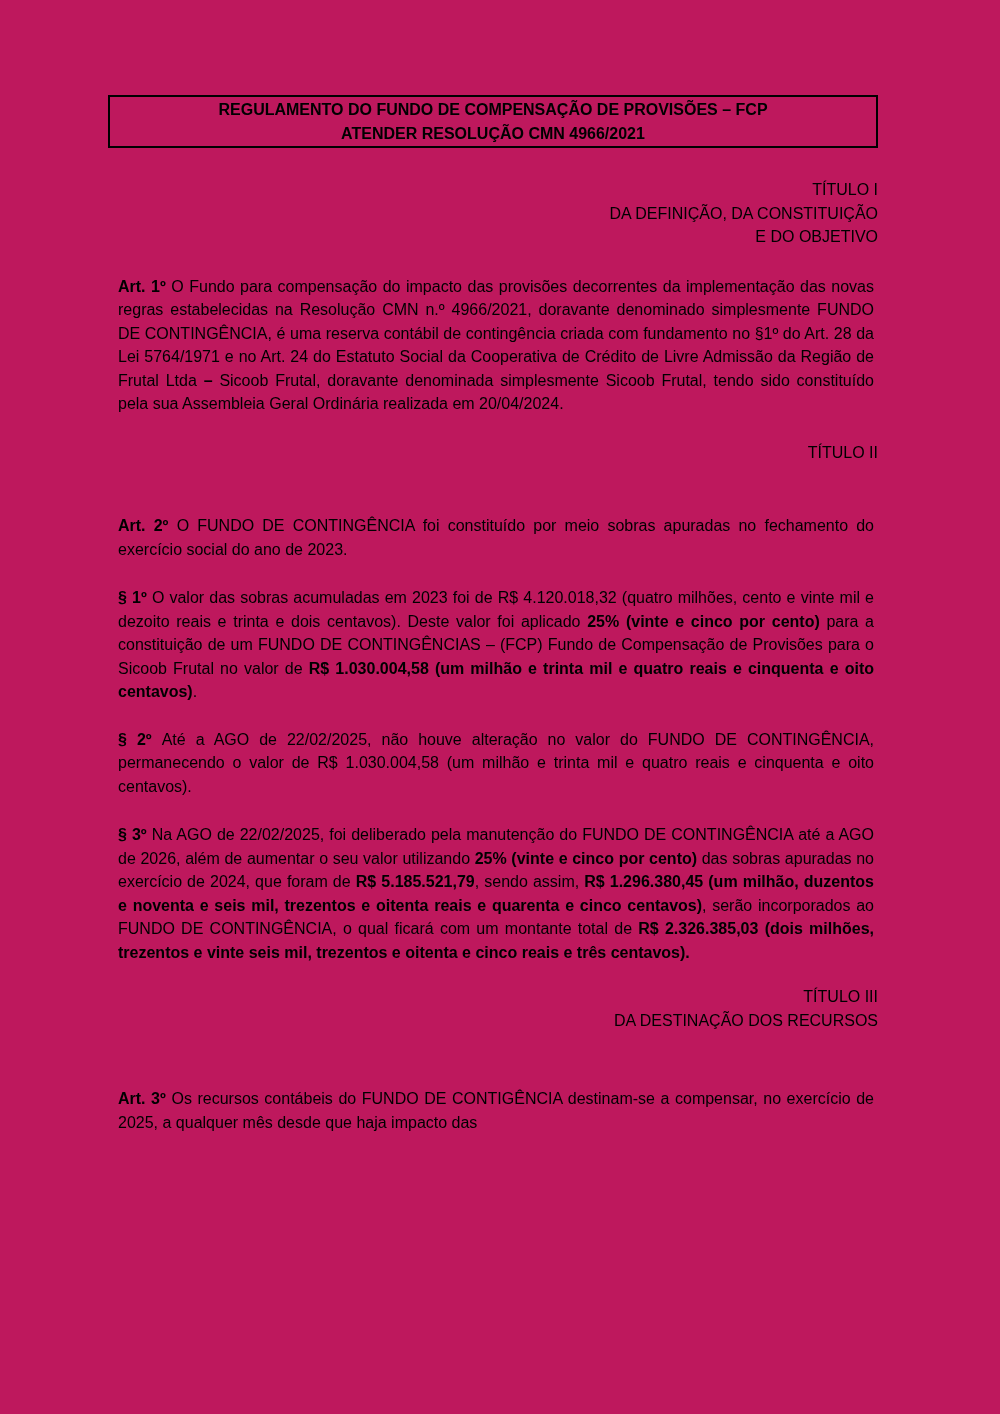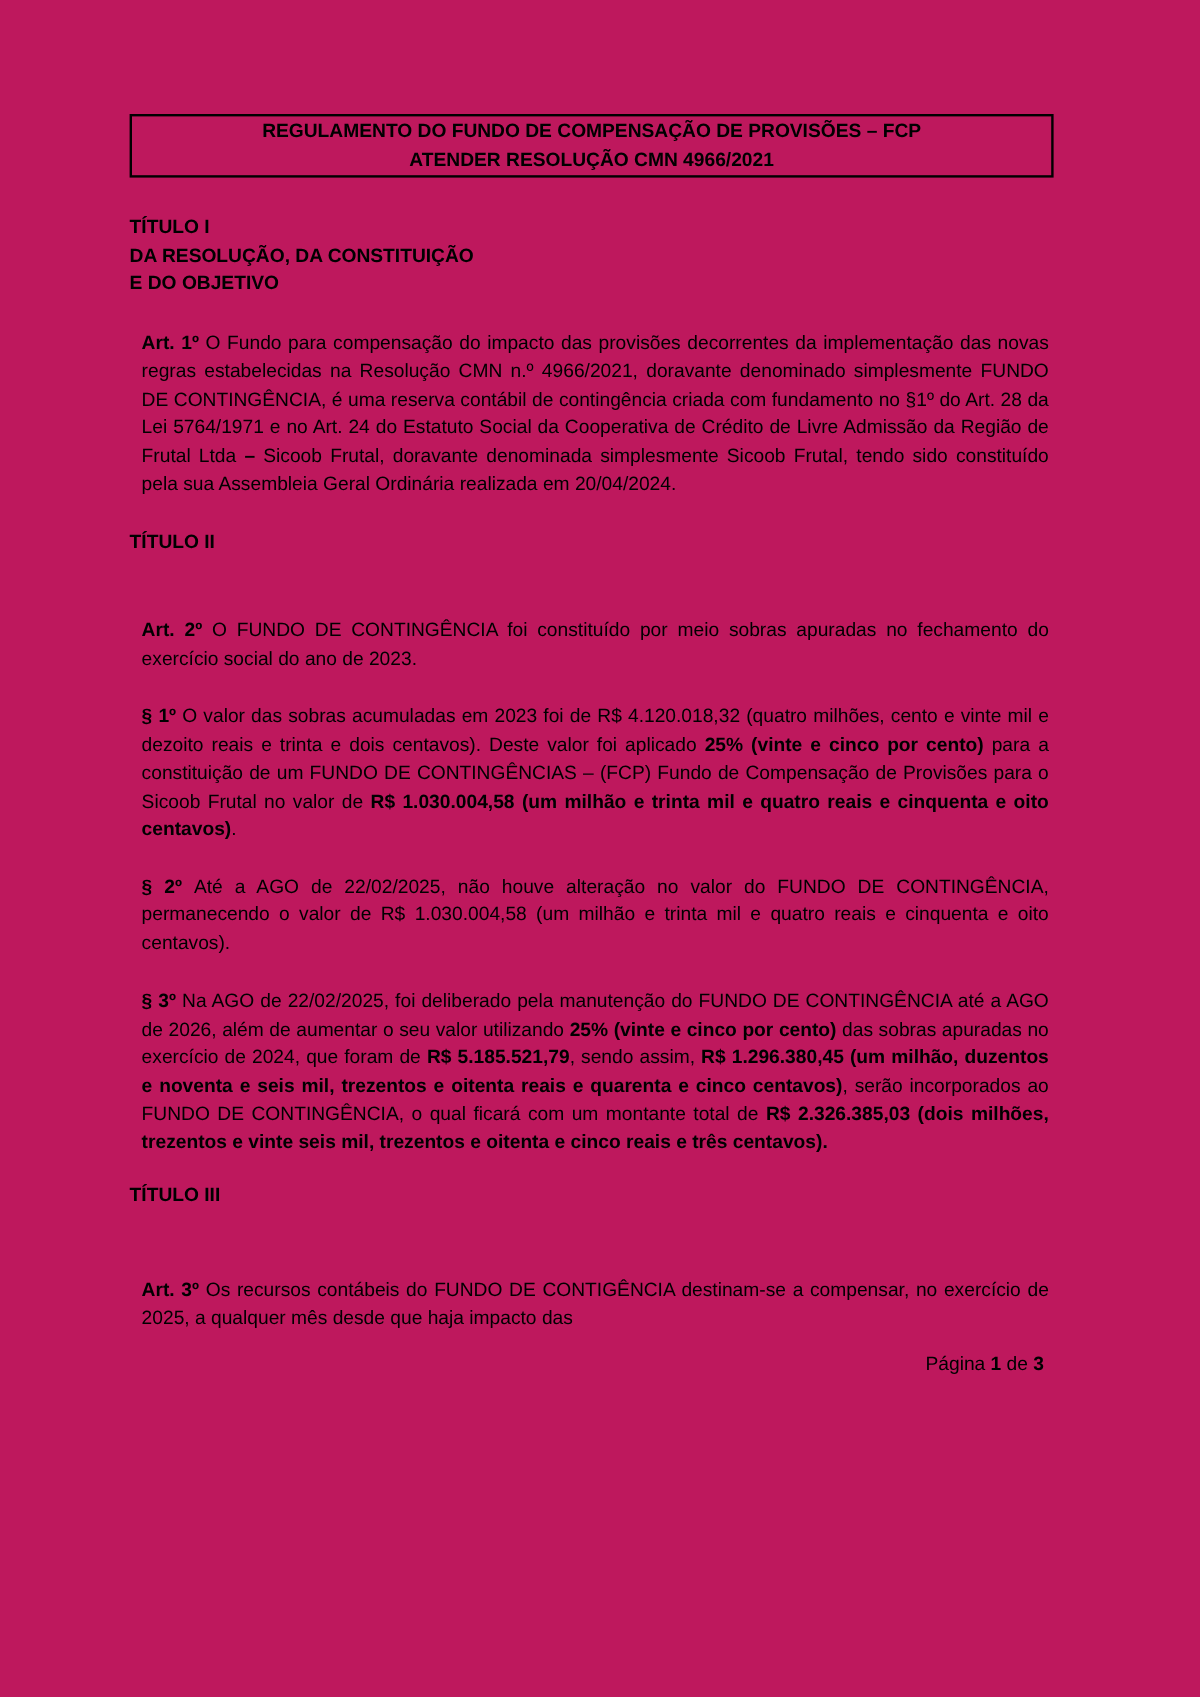--- a/index.html
+++ b/index.html
@@ -26,22 +26,22 @@
   }
   .header-box {
     box-sizing: border-box;
     width: 100%;
     border: 2px solid #000000;
     text-align: center;
     font-weight: bold;
     padding: 1px 8px;
   }
   .block-title {
-    text-align: left;
-    font-weight: bold;
+    text-align: right;
+    font-weight: normal;
   }
   .block-paragraph {
     text-align: justify;
     margin: 0 4px 0 10px;
   }
   
   #blocks > :nth-child(1)  { margin-top: 30px; }
   #blocks > :nth-child(2)  { margin-top: 26px; }
   #blocks > :nth-child(3)  { margin-top: 25px; }
   #blocks > :nth-child(4)  { margin-top: 50px; }
@@ -63,33 +63,33 @@
   <div class="content">
 
     <div class="header-box">
       <div>REGULAMENTO DO FUNDO DE COMPENSAÇÃO DE PROVISÕES – FCP</div>
       <div>ATENDER RESOLUÇÃO CMN 4966/2021</div>
     </div>
 
     <div id="blocks">
         <div class="block-title">
           <div>TÍTULO I</div>
-          <div>DA RESOLUÇÃO, DA CONSTITUIÇÃO</div>
+          <div>DA DEFINIÇÃO, DA CONSTITUIÇÃO</div>
           <div>E DO OBJETIVO</div>
         </div>
         <div class="block-paragraph"><b>Art. 1º </b><span>O Fundo para compensação do impacto das provisões decorrentes da implementação das novas regras estabelecidas na Resolução CMN n.º 4966/2021, doravante denominado simplesmente FUNDO DE CONTINGÊNCIA, é uma reserva contábil de contingência criada com fundamento no §1º do Art. 28 da Lei 5764/1971 e no Art. 24 do Estatuto Social da Cooperativa de Crédito de Livre Admissão da Região de Frutal Ltda </span><b>–</b><span> Sicoob Frutal, doravante denominada simplesmente Sicoob Frutal, tendo sido constituído pela sua Assembleia Geral Ordinária realizada em 20/04/2024.</span></div>
         <div class="block-title">
           <div>TÍTULO II</div>
         </div>
         <div class="block-paragraph"><b>Art. 2º </b><span>O FUNDO DE CONTINGÊNCIA foi constituído por meio sobras apuradas no fechamento do exercício social do ano de 2023.</span></div>
         <div class="block-paragraph"><b>§ 1º </b><span>O valor das sobras acumuladas em 2023 foi de R$ 4.120.018,32 (quatro milhões, cento e vinte mil e dezoito reais e trinta e dois centavos). Deste valor foi aplicado </span><b>25% (vinte e cinco por cento)</b><span> para a constituição de um FUNDO DE CONTINGÊNCIAS – (FCP) Fundo de Compensação de Provisões para o Sicoob Frutal no valor de </span><b>R$ 1.030.004,58 (um milhão e trinta mil e quatro reais e cinquenta e oito centavos)</b><span>.</span></div>
         <div class="block-paragraph"><b>§ 2º </b><span>Até a AGO de 22/02/2025, não houve alteração no valor do FUNDO DE CONTINGÊNCIA, permanecendo o valor de R$ 1.030.004,58 (um milhão e trinta mil e quatro reais e cinquenta e oito centavos).</span></div>
         <div class="block-paragraph"><b>§ 3º </b><span>Na AGO de 22/02/2025, foi deliberado pela manutenção do FUNDO DE CONTINGÊNCIA até a AGO de 2026, além de aumentar o seu valor utilizando </span><b>25% (vinte e cinco por cento)</b><span> das sobras apuradas no exercício de 2024, que foram de </span><b>R$ 5.185.521,79</b><span>, sendo assim, </span><b>R$ 1.296.380,45 (um milhão, duzentos e noventa e seis mil, trezentos e oitenta reais e quarenta e cinco centavos)</b><span>, serão incorporados ao FUNDO DE CONTINGÊNCIA, o qual ficará com um montante total de </span><b>R$ 2.326.385,03 (dois milhões, trezentos e vinte seis mil, trezentos e oitenta e cinco reais e três centavos).</b></div>
         <div class="block-title">
           <div>TÍTULO III</div>
+          <div>DA DESTINAÇÃO DOS RECURSOS</div>
         </div>
         <div class="block-paragraph"><b>Art. 3º </b><span>Os recursos contábeis do FUNDO DE CONTIGÊNCIA destinam-se a compensar, no exercício de 2025, a qualquer mês desde que haja impacto das</span></div>
       </div>
 
-    <div class="footer"><span>Página </span><b>1</b><span> de </span><b>3</b></div>
 
   </div>
 </div>
 
 </body></html>

